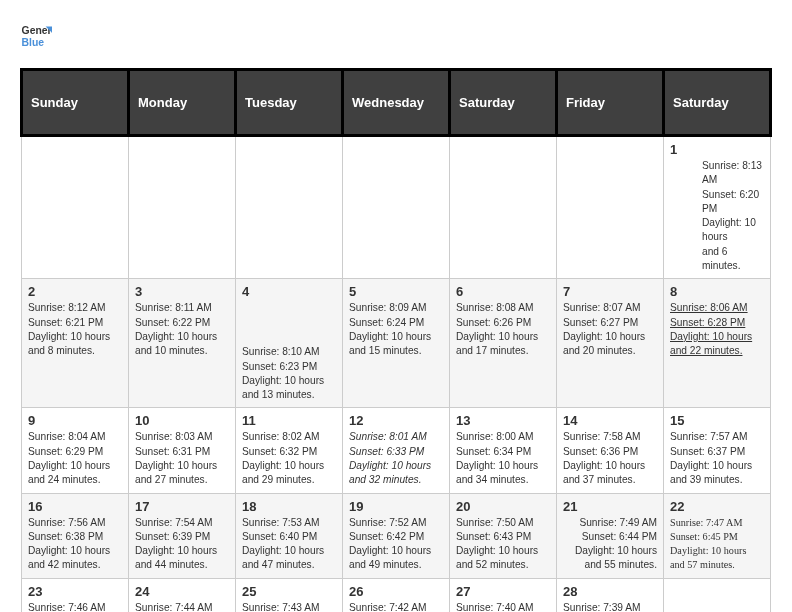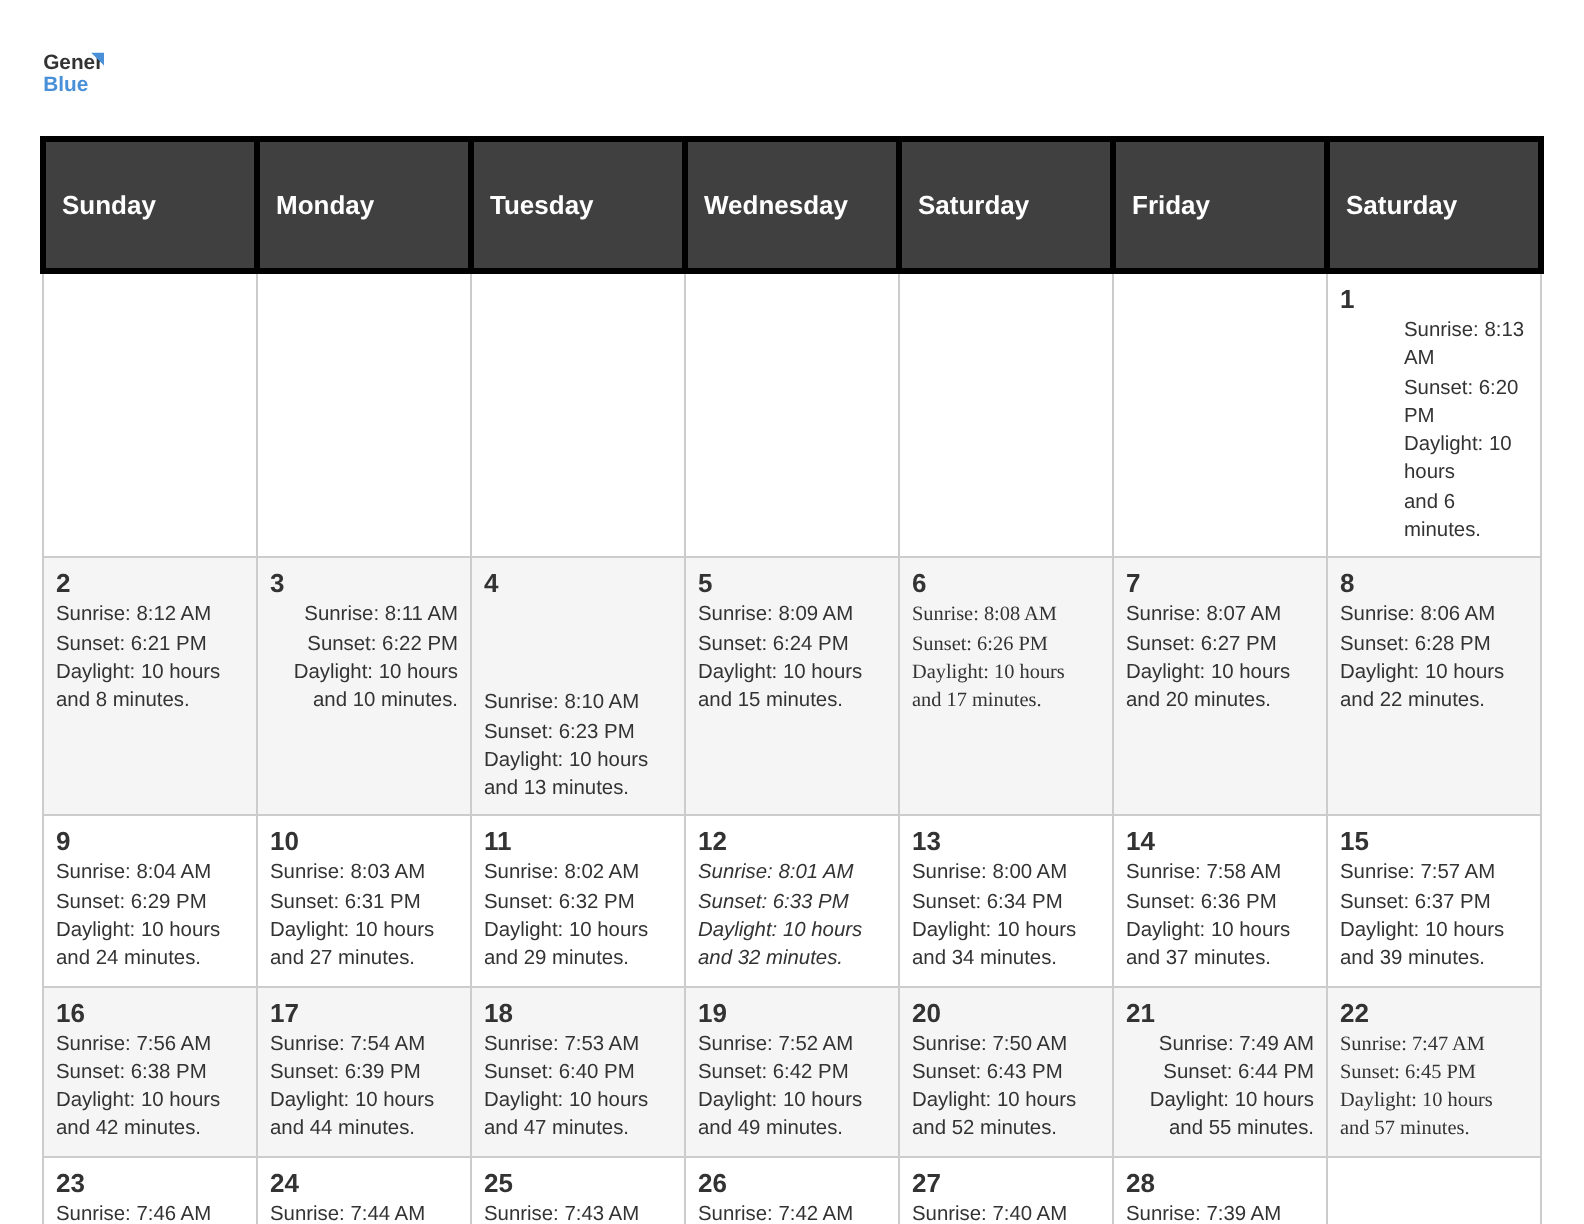--- a/index.html
+++ b/index.html
@@ -127,56 +127,56 @@
       <tr>
         <td>
           <span class="day-num">2</span>
           <div class="day-info" style="white-space: pre-line;">Sunrise: 8:12 AM
 Sunset: 6:21 PM
 Daylight: 10 hours
 and 8 minutes.</div>
         </td>
         <td>
           <span class="day-num">3</span>
-          <div class="day-info" style="white-space: pre-line; text-align: right;">Sunrise: 8:11 AM
+          <div class="day-info" style="white-space: pre-line;">Sunrise: 8:11 AM
 Sunset: 6:22 PM
 Daylight: 10 hours
 and 10 minutes.</div>
         </td>
         <td>
           <span class="day-num">4</span>
           <div class="day-info" style="white-space: pre-line; margin-top: 46px;">Sunrise: 8:10 AM
 Sunset: 6:23 PM
 Daylight: 10 hours
 and 13 minutes.</div>
         </td>
         <td>
           <span class="day-num">5</span>
           <div class="day-info" style="white-space: pre-line;">Sunrise: 8:09 AM
 Sunset: 6:24 PM
 Daylight: 10 hours
 and 15 minutes.</div>
         </td>
         <td>
           <span class="day-num">6</span>
-          <div class="day-info" style="white-space: pre-line; font-family: Liberation Serif, serif;">Sunrise: 8:08 AM
+          <div class="day-info" style="white-space: pre-line;">Sunrise: 8:08 AM
 Sunset: 6:26 PM
 Daylight: 10 hours
 and 17 minutes.</div>
         </td>
         <td>
           <span class="day-num">7</span>
           <div class="day-info" style="white-space: pre-line;">Sunrise: 8:07 AM
 Sunset: 6:27 PM
 Daylight: 10 hours
 and 20 minutes.</div>
         </td>
         <td>
           <span class="day-num">8</span>
-          <div class="day-info" style="white-space: pre-line;">Sunrise: 8:06 AM
+          <div class="day-info" style="white-space: pre-line; text-decoration: underline;">Sunrise: 8:06 AM
 Sunset: 6:28 PM
 Daylight: 10 hours
 and 22 minutes.</div>
         </td>
       </tr>
       <tr>
         <td>
           <span class="day-num">9</span>
           <div class="day-info" style="white-space: pre-line;">Sunrise: 8:04 AM
 Sunset: 6:29 PM

